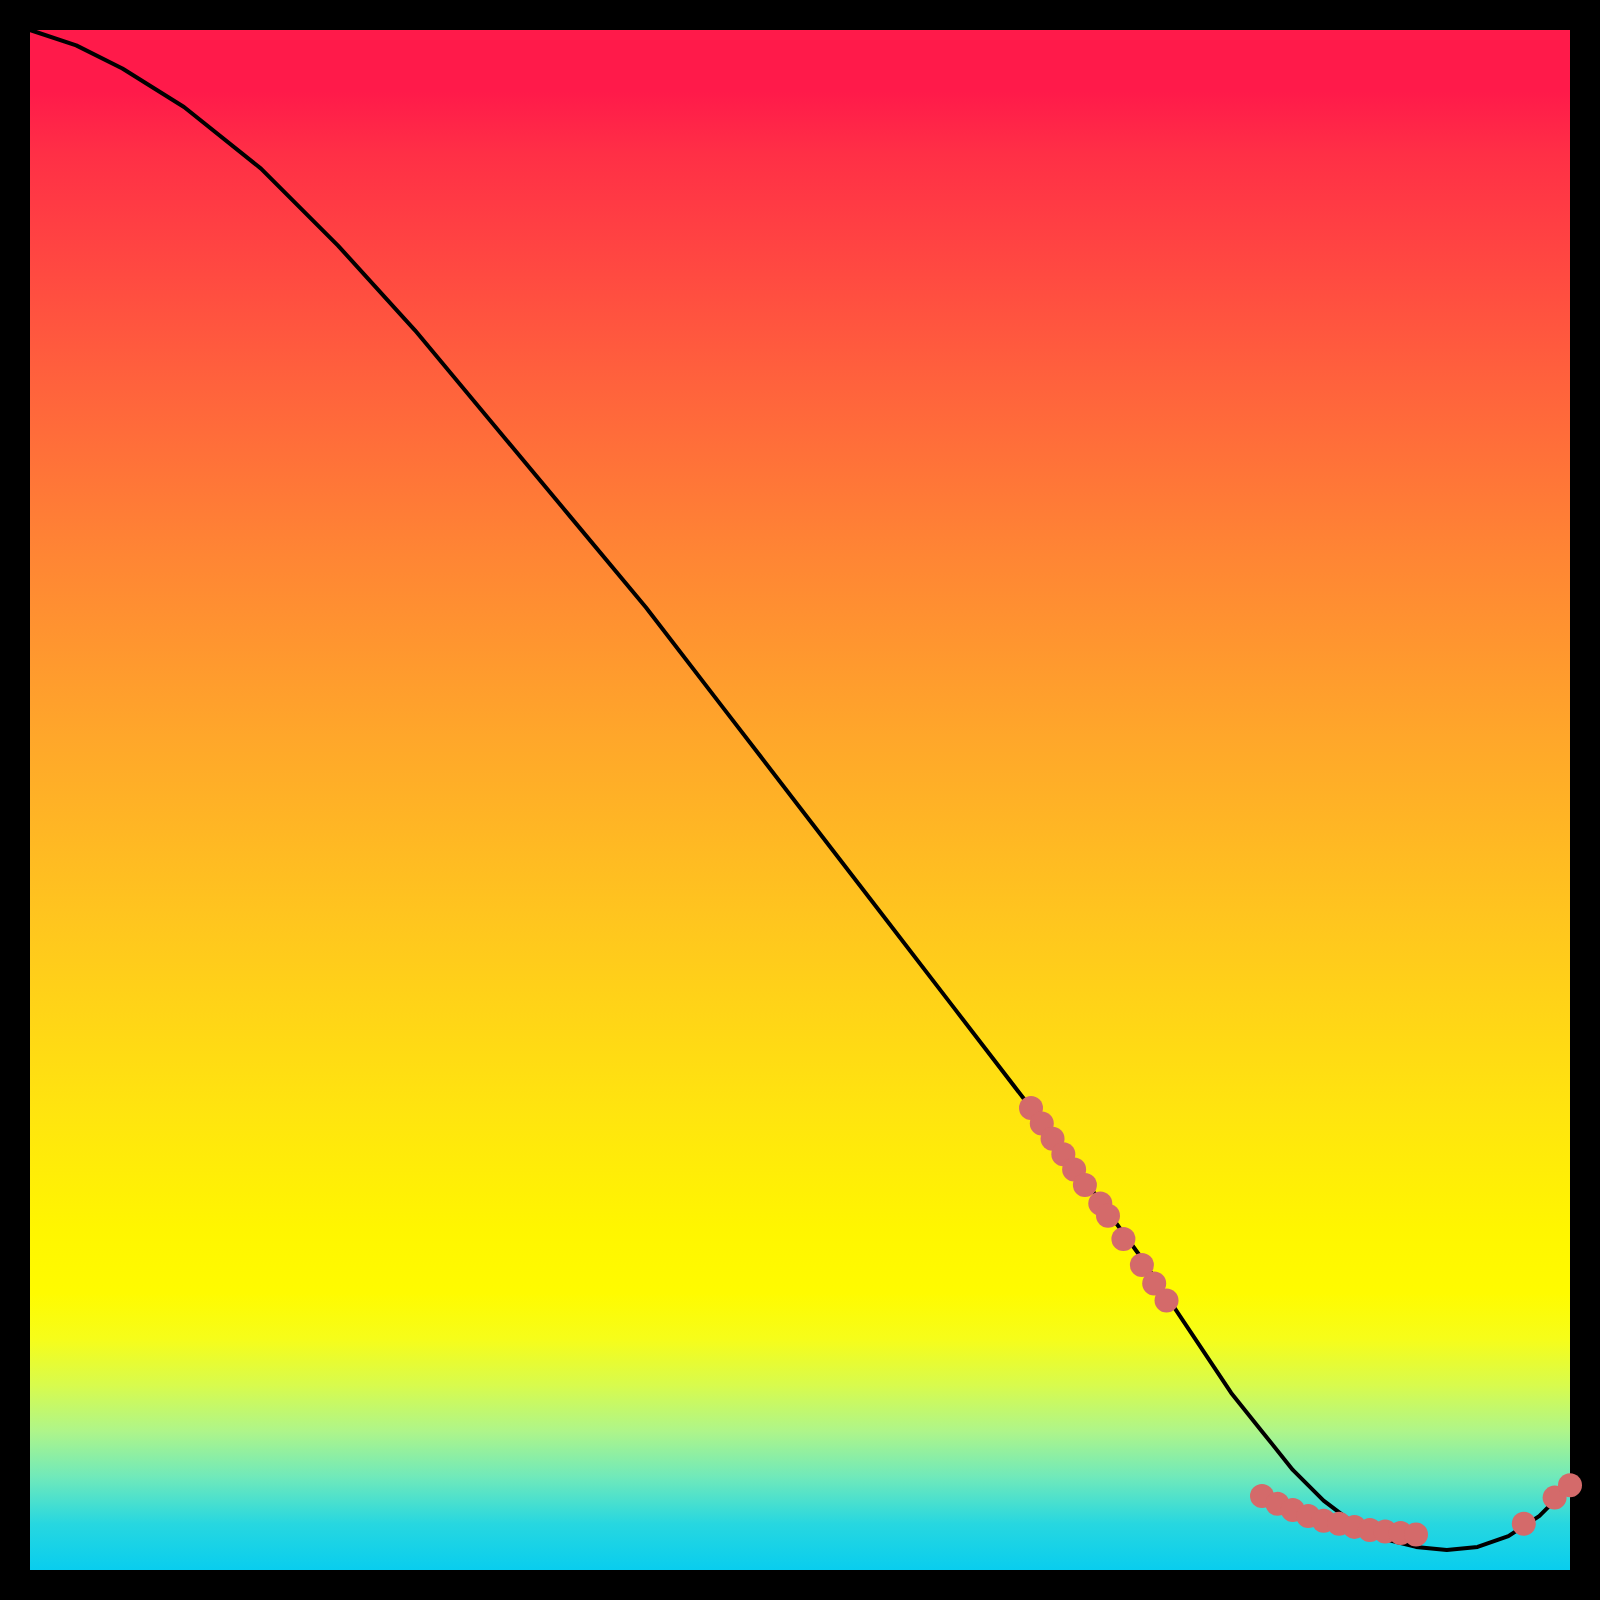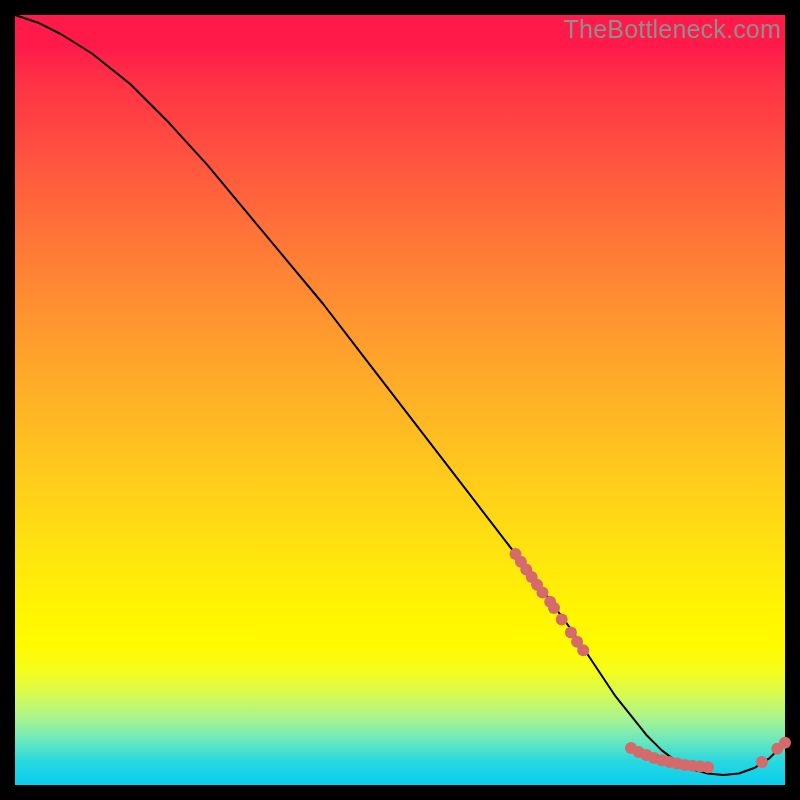--- a/index.html
+++ b/index.html
@@ -67,21 +67,20 @@
     stroke-width: 2;
     stroke-linejoin: bevel;
     stroke-linecap: butt;
   }
 </style>
 </head>
 <body>
 
 <div class="chart-container">
   <div class="plot-area"></div>
-  <div class="watermark">TheBottleneck.com</div>
   <svg class="overlay" viewBox="0 0 770 770" preserveAspectRatio="none">
     <path id="curve-path" class="curve" d="M0.00 0.00 L23.10 7.70 L46.20 19.25 L77.00 38.50 L115.50 69.30 L154.00 107.80 L192.50 150.15 L231.00 196.35 L269.50 242.55 L308.00 288.75 L346.50 338.80 L385.00 388.85 L423.50 438.90 L462.00 488.95 L500.50 539.00 L523.60 569.80 L554.40 612.15 L577.50 646.80 L600.60 681.45 L616.00 700.70 L631.40 719.95 L646.80 735.35 L662.20 746.90 L677.60 754.60 L693.00 758.45 L708.40 759.99 L723.80 758.45 L739.20 753.06 L754.60 743.05 L770.00 727.65"></path>
     <g id="dots">
         <circle cx="500.50" cy="539.00" r="6" fill="#d46a6a"></circle>
         <circle cx="505.89" cy="546.70" r="6" fill="#d46a6a"></circle>
         <circle cx="511.28" cy="554.40" r="6" fill="#d46a6a"></circle>
         <circle cx="516.67" cy="562.10" r="6" fill="#d46a6a"></circle>
         <circle cx="522.06" cy="569.80" r="6" fill="#d46a6a"></circle>
         <circle cx="527.45" cy="577.50" r="6" fill="#d46a6a"></circle>
         <circle cx="535.15" cy="586.74" r="6" fill="#d46a6a"></circle>

